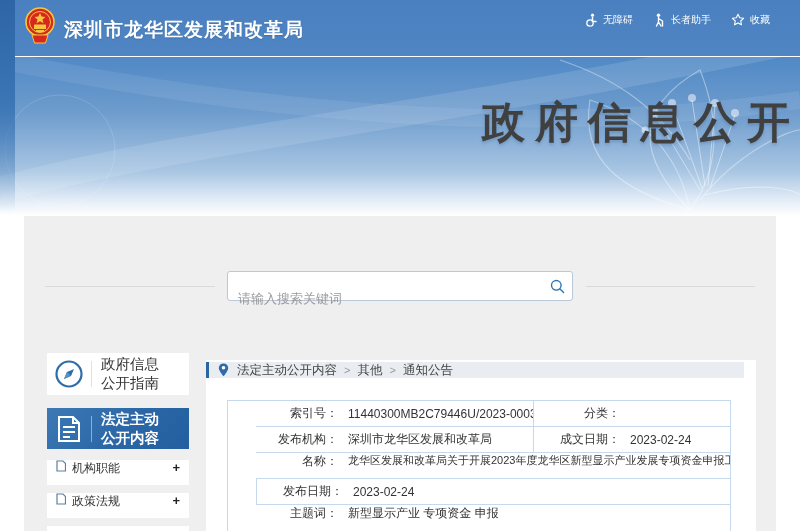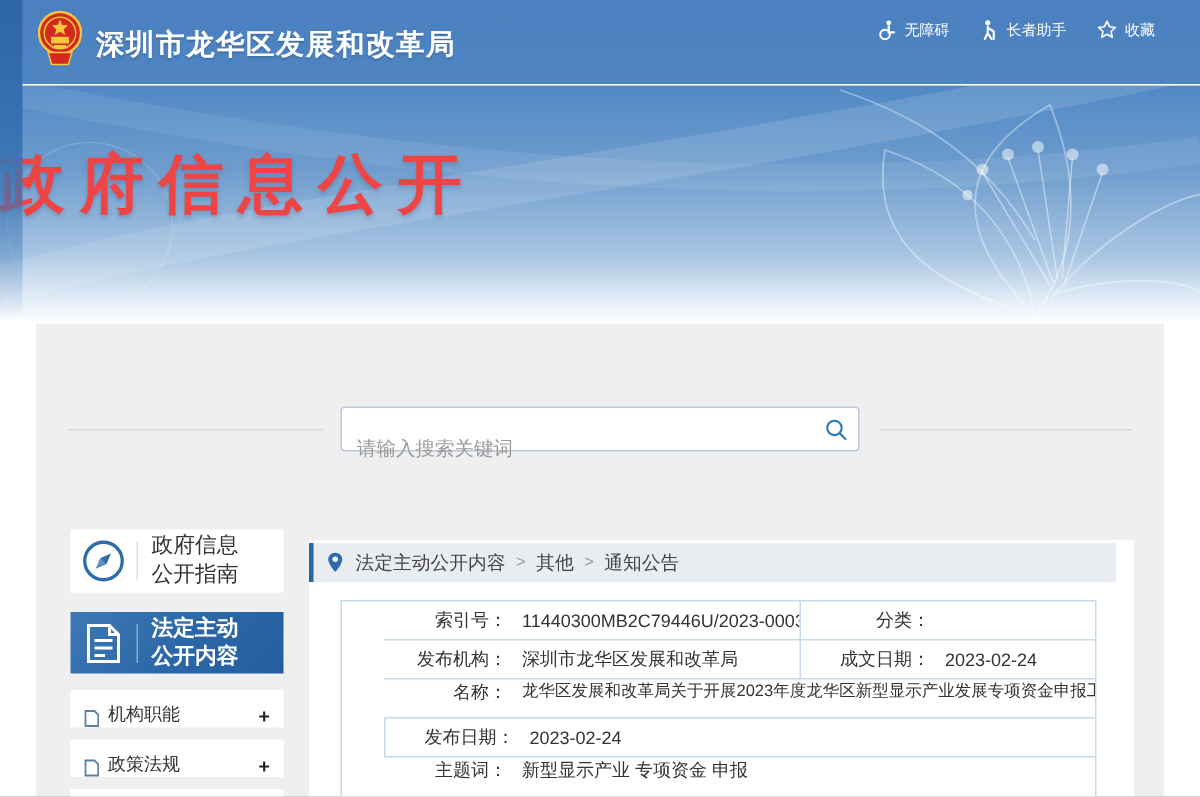--- a/index.html
+++ b/index.html
@@ -29,22 +29,22 @@
     align-items:center; color:#fff; font-size:10px; z-index:7;
   }
   .top-nav-item { display:flex; align-items:center; gap:5px; cursor:pointer; }
   
   .banner {
     position:absolute; left:0; top:56px; width:800px; height:160px;
     border-top:1px solid rgba(255,255,255,.35);
     background:linear-gradient(180deg,#5089c6 0%,#6e9ccd 35%,#a9c6e3 72%,#e6eff8 91%,#ffffff 100%);
   }
   .banner-title {
-    position:absolute; left:0; top:94px; width:100%; text-align:left;
-    color:#ef4444; font-size:43px; font-weight:bold; letter-spacing:10px;
+    position:absolute; left:0; top:94px; width:100%; text-align:right;
+    color:#404040; font-size:43px; font-weight:bold; letter-spacing:10px;
     text-shadow:0 2px 3px rgba(40,80,130,.25); z-index:4;
   }
   .deco { position:absolute; left:0; top:0; width:800px; height:216px; z-index:2; pointer-events:none; }
   
   .panel { position:absolute; left:24px; top:216px; width:752px; height:315px; background:#efeff0; }
   .search-line { position:absolute; top:286px; height:1px; background:#dadada; }
   .search-line.l { left:45px; width:170px; }
   .search-line.r { left:586px; width:169px; }
   .search-box {
     position:absolute; left:227px; top:271px; width:346px; height:30px;
@@ -65,29 +65,29 @@
     top:408px; height:41px; color:#fff;
     background:linear-gradient(135deg,#3e79b6 0%,#2b66a6 55%,#235e9e 100%);
   }
   .side-card .icn { width:44px; display:flex; justify-content:center; }
   .side-card .vdiv { width:1px; height:26px; background:#e0e0e0; }
   .side-card.active .vdiv { background:rgba(255,255,255,.45); }
   .side-card .txt { padding-left:9px; font-size:14.5px; line-height:1.3; font-weight:bold; }
   .side-card.guide .txt { font-weight:normal; color:#333; }
   .side-item {
     position:absolute; left:47px; width:142px; height:25px; background:#fff;
-    display:flex; align-items:flex-end; font-size:12px; color:#333; cursor:pointer;
+    display:flex; align-items:flex-start; font-size:12px; color:#333; cursor:pointer;
   }
   .side-item .icn { margin-left:9px; display:flex; }
   .side-item .lbl { margin-left:6px; }
   .side-item .plus { margin-left:auto; margin-right:9px; font-weight:bold; color:#222; font-size:13px; }
   
   .white-col { position:absolute; left:206px; top:360px; width:550px; height:171px; background:#fff; }
   .breadcrumb {
-    position:absolute; left:206px; top:362px; width:538px; height:26px;
+    position:absolute; left:206px; top:362px; width:538px; height:16px;
     background:#e9edf2; border-left:3px solid #2a669f;
     display:flex; align-items:center; font-size:12.5px; color:#444;
   }
   .breadcrumb .pin { margin:0 8px 0 9px; display:flex; }
   .breadcrumb .crumb { cursor:pointer; }
   .breadcrumb .sep { color:#999; margin:0 7px; font-size:11px; }
   .info-table {
     position:absolute; left:227px; top:400px; width:504px;
     border:1px solid #c6d9ec; background:#fff; font-size:12px; color:#333;padding-left:28px;
   }

